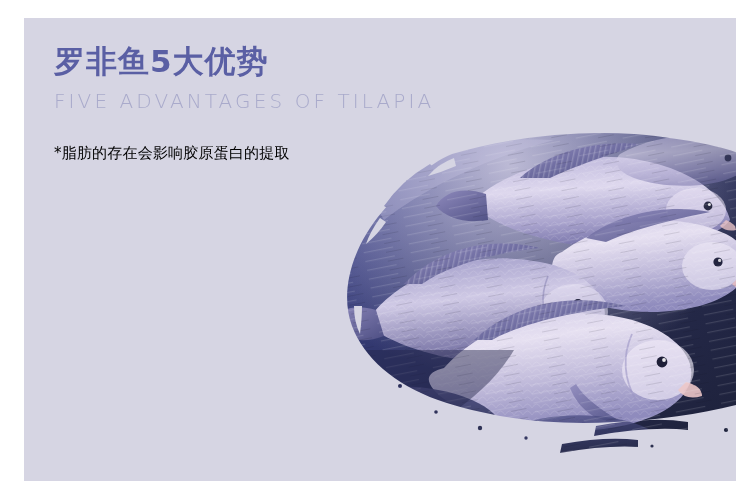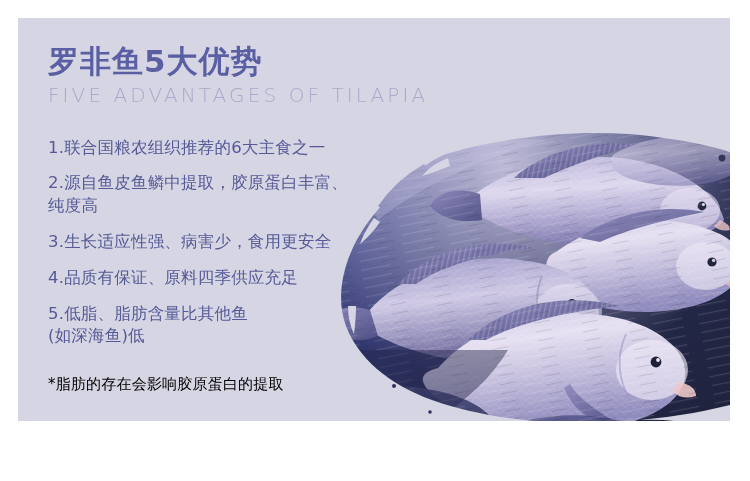--- a/index.html
+++ b/index.html
@@ -16,22 +16,22 @@
   #poster{
     position:relative;
     width:750px; height:481px;
     background:#ffffff;
     overflow:hidden;
   }
 
   
   #canvas{
     position:absolute;
-    left:18px; top:18px;
-    width:712px; height:403px;
+    left:24px; top:18px;
+    width:712px; height:463px;
     background:#d6d5e3;
     overflow:hidden;
   }
 
   
   #artwork{
     position:absolute;
     left:310px;          
     top:82px;
     width:420px;
@@ -52,21 +52,21 @@
 
   .title-cn{
     font-size:31px;
     font-weight:bold;
     color:#5a5fa4;
     letter-spacing:1px;
     line-height:1.12;
     white-space:nowrap;
   }
   .title-en{
-    margin-top:4px;
+    margin-top:10px;
     font-size:20px;
     font-weight:300;
     color:#a9aacb;
     letter-spacing:3.1px;
     line-height:1.2;
     white-space:nowrap;
   }
 
   
   #advantages{ list-style:none; }
@@ -321,27 +321,18 @@
       </svg>
     </div>
 
     <div id="content">
 
       <div id="title-block">
         <div class="title-cn">罗非鱼5大优势</div>
         <div class="title-en">FIVE ADVANTAGES OF TILAPIA</div>
       </div>
 
-      <ul id="advantages">
-        <li>1.联合国粮农组织推荐的6大主食之一</li>
-        <li>2.源自鱼皮鱼鳞中提取，胶原蛋白丰富、
-纯度高</li>
-        <li>3.生长适应性强、病害少，食用更安全</li>
-        <li>4.品质有保证、原料四季供应充足</li>
-        <li>5.低脂、脂肪含量比其他鱼
-(如深海鱼)低</li>
-      </ul>
 
       <div id="footnote">*脂肪的存在会影响胶原蛋白的提取</div>
     </div>
 
   </div>
 </div>
 
 </body></html>

